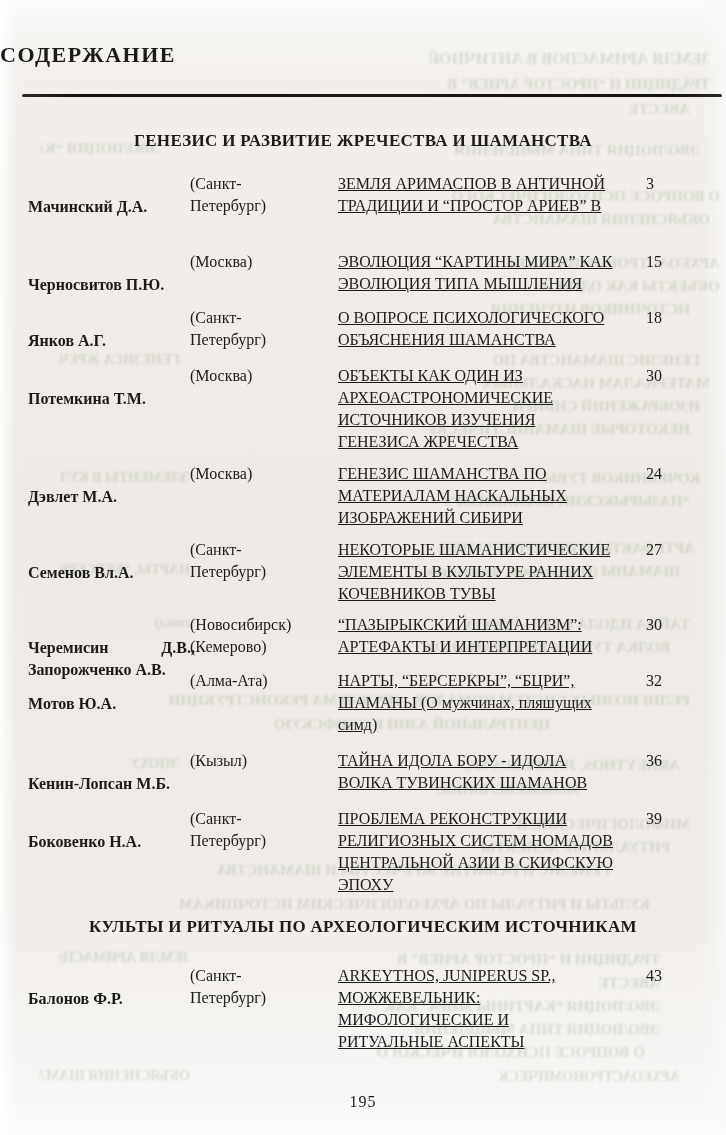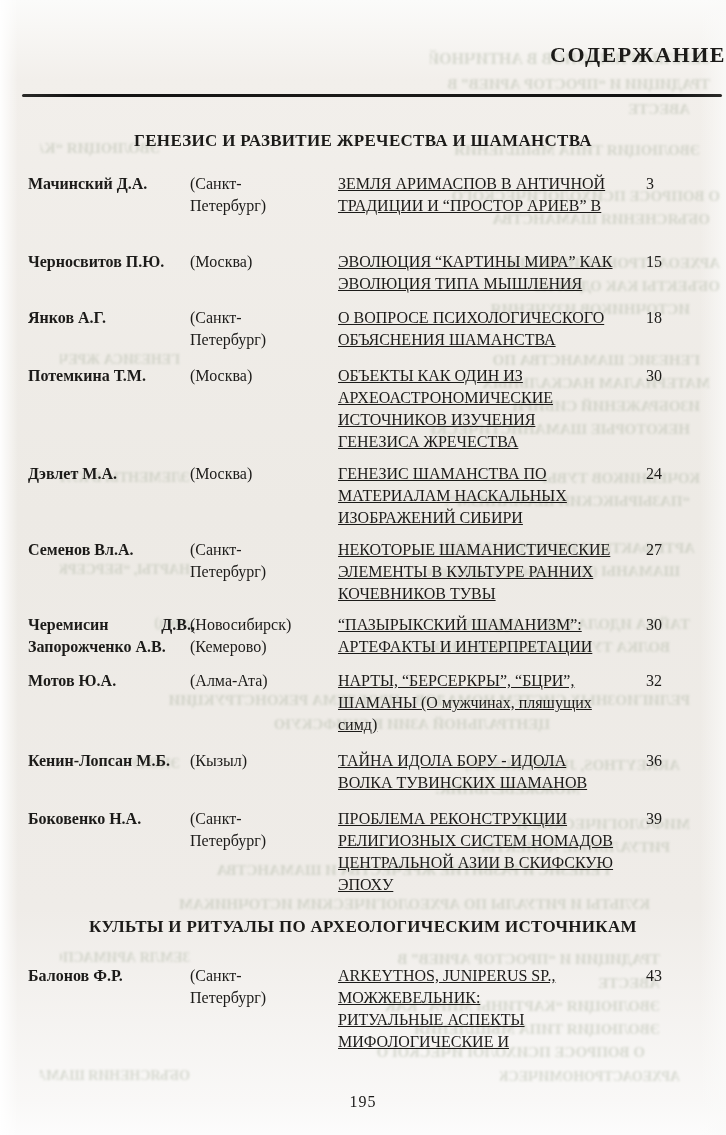--- a/index.html
+++ b/index.html
@@ -13,36 +13,36 @@
       linear-gradient(180deg,#fbfbfa 0%, #f2efeb 7%, #edeae5 45%, #efece8 80%, #f9f8f7 97%, #fcfcfc 100%);
   }
   .bleed-layer{position:absolute;inset:0;pointer-events:none;}
   .bleed-line{
     position:absolute;white-space:nowrap;overflow:hidden;
     transform:scaleX(-1);filter:blur(1.1px);
     color:#b7bdad;opacity:.5;font-weight:bold;
     font-family:"Liberation Serif",serif;
   }
   .doc-title{
-    position:absolute;top:42px;left:0;width:726px;text-align:right;
+    position:absolute;top:42px;left:0;width:726px;text-align:left;
     font-size:22px;font-weight:bold;letter-spacing:1.5px;margin:0;
   }
   .rule{
     position:absolute;top:94px;left:22px;width:700px;height:3px;
     background:linear-gradient(90deg,#2a2a28 0%,#111 8%,#1b1a18 50%,#111 92%,#2a2a28 100%);
     border-radius:2px;
   }
   .section-heading{
     position:absolute;left:0;width:726px;text-align:center;margin:0;
     font-size:17px;font-weight:bold;letter-spacing:.3px;white-space:nowrap;
   }
   .toc-entry{position:absolute;left:0;width:726px;}
   .col{position:absolute;top:0;font-size:16px;line-height:22px;}
   .col div{white-space:nowrap;}
-  .col-author{left:28px;width:167px;font-weight:bold;}
+  .col-author{left:28px;width:167px;font-weight:bold;margin-top:23px;}
   .col-city{left:190px;width:142px;}
   .col-title{left:338px;width:302px;text-decoration:underline;}
   .col-page{left:646px;width:50px;}
   .justify-line{text-align:justify;text-align-last:justify;}
   .page-number{
     position:absolute;top:1093px;left:0;width:726px;text-align:center;
     font-size:16px;letter-spacing:1px;margin:0;
   }
 </style>
 </head>
@@ -269,22 +269,22 @@
         <div class="col col-author">
           <div>Балонов Ф.Р.</div>
         </div>
         <div class="col col-city">
           <div>(Санкт-</div>
           <div>Петербург)</div>
         </div>
         <div class="col col-title">
           <div>ARKEYTHOS, JUNIPERUS SP.,</div>
           <div>МОЖЖЕВЕЛЬНИК:</div>
+          <div>МИФОЛОГИЧЕСКИЕ И</div>
           <div>РИТУАЛЬНЫЕ АСПЕКТЫ</div>
-          <div>МИФОЛОГИЧЕСКИЕ И</div>
         </div>
         <div class="col col-page">
           <div>43</div>
         </div>
       </div>
     </div>
 
   <h2 class="section-heading" style="top:917px">КУЛЬТЫ И РИТУАЛЫ ПО АРХЕОЛОГИЧЕСКИМ ИСТОЧНИКАМ</h2>
 
   <div class="page-number">195</div>

